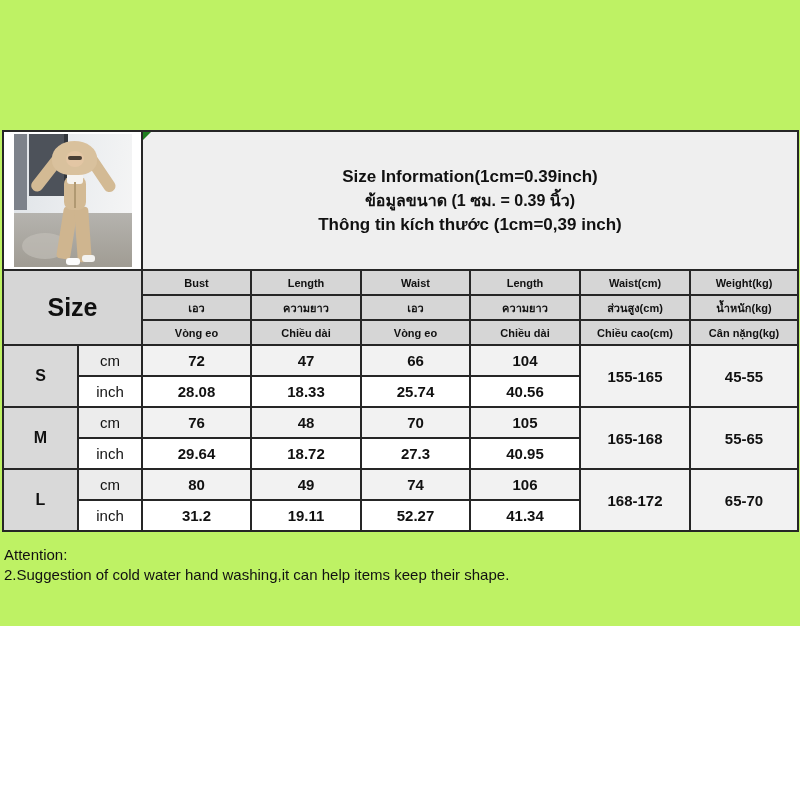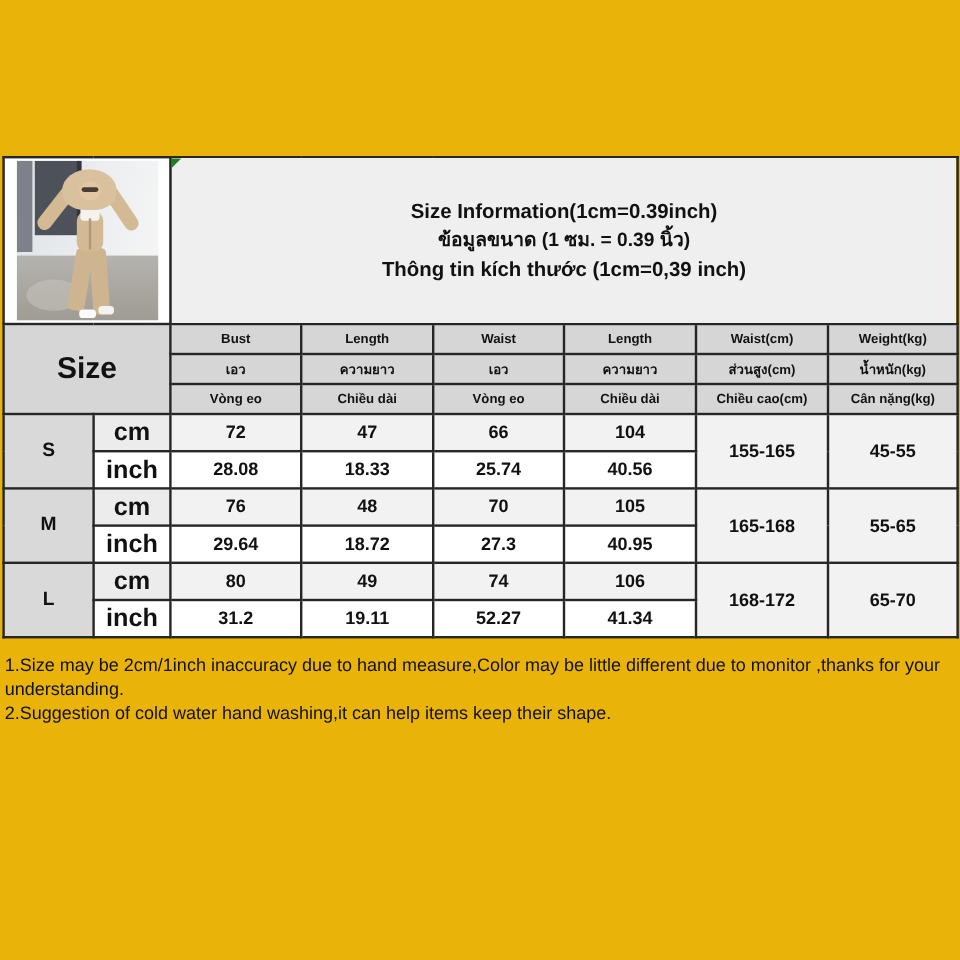--- a/index.html
+++ b/index.html
@@ -1,36 +1,36 @@
 <!DOCTYPE html>
 <html><head>
 <meta charset="utf-8">
 <style>
   html,body{margin:0;padding:0;background:#ffffff;}
   body{width:800px;height:800px;font-family:"Liberation Sans","DejaVu Sans",sans-serif;color:#111;}
-  .canvas{position:relative;width:800px;height:800px;background:#eab308;overflow:hidden;}
+  .canvas{position:relative;width:800px;height:626px;background:#bef264;overflow:hidden;}
 
   
   table.size-table{position:absolute;left:2px;top:130px;border-collapse:collapse;table-layout:fixed;width:795px;}
   table.size-table td{border:2px solid #262626;text-align:center;vertical-align:middle;padding:0;}
   tr.r-top td{height:137px;}
   tr.r-hdr td{height:23px;}
   tr.r-data td{height:29px;}
 
   .photo-cell{background:#ffffff;}
   .title-cell{background:#efefef;position:relative;}
   .title-line-en,.title-line-vi{font-weight:bold;font-size:17px;line-height:24px;}
   .title-line-th{font-weight:bold;font-size:16px;line-height:24px;}
   .green-corner{position:absolute;top:0;left:0;width:0;height:0;
     border-top:8px solid #1e7d1e;border-right:8px solid transparent;}
 
   .hdr{background:#d6d6d6;font-weight:bold;font-size:11px;}
   .size-cell{background:#d6d6d6;font-weight:bold;font-size:25px;}
   .letter{background:#d9d9d9;font-weight:bold;font-size:16px;}
-  .unit{font-weight:bold;font-size:21px;}
+  .unit{font-weight:normal;font-size:15px;}
   .unit-cm{background:#ececec;}
   .unit-inch{background:#ffffff;}
   .val{font-weight:bold;font-size:15px;}
   .val-cm{background:#f2f2f2;}
   .val-inch{background:#ffffff;}
   .range{background:#f2f2f2;font-weight:bold;font-size:15px;}
 
   
   .attention{position:absolute;left:4px;top:545px;width:792px;font-size:15px;line-height:20px;color:#111;}
   .attention div{margin:0;}
@@ -181,17 +181,17 @@
       <td class="unit unit-inch">inch</td>
       <td class="val val-inch">31.2</td>
       <td class="val val-inch">19.11</td>
       <td class="val val-inch">52.27</td>
       <td class="val val-inch">41.34</td>
     </tr>
   </tbody>
     </table>
 
   <div class="attention">
-    <div>1.Size may be 2cm/1inch inaccuracy due to hand measure,Color may be little different due to monitor ,thanks for your understanding.</div>
+    <div>Attention:</div>
     <div>2.Suggestion of cold water hand washing,it can help items keep their shape.</div>
   </div>
 
 </div>
 
 </body></html>

